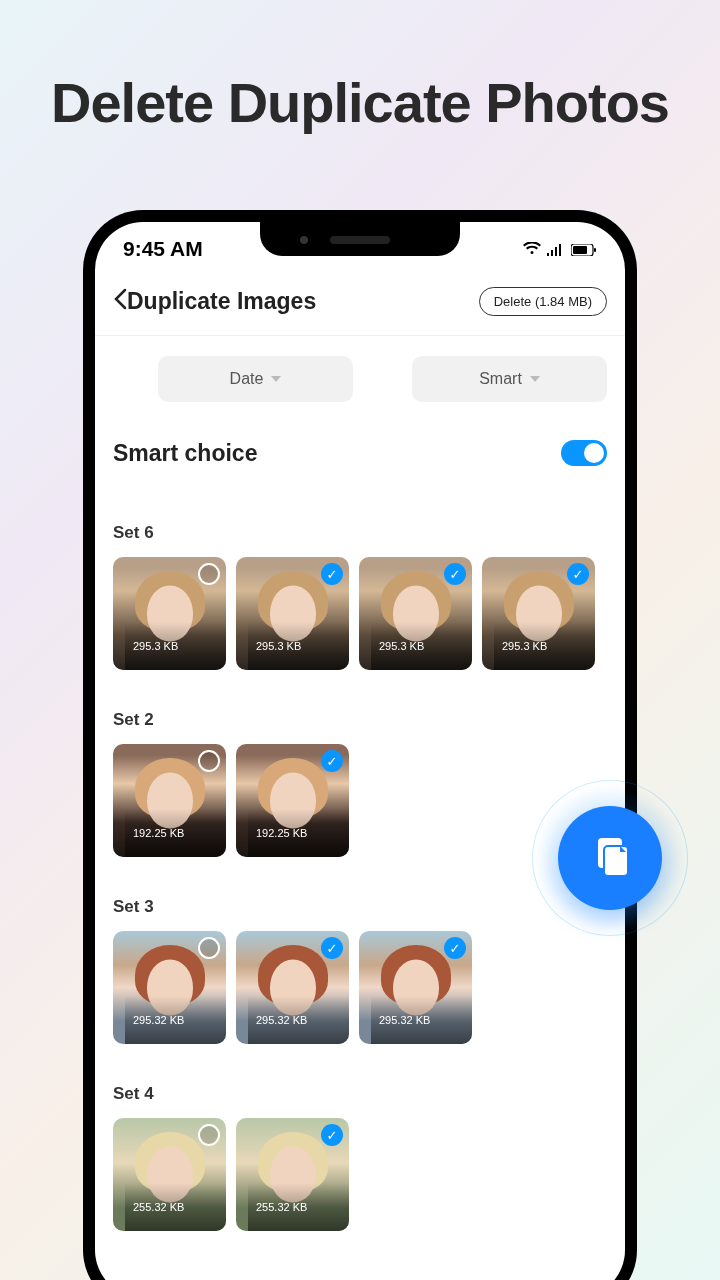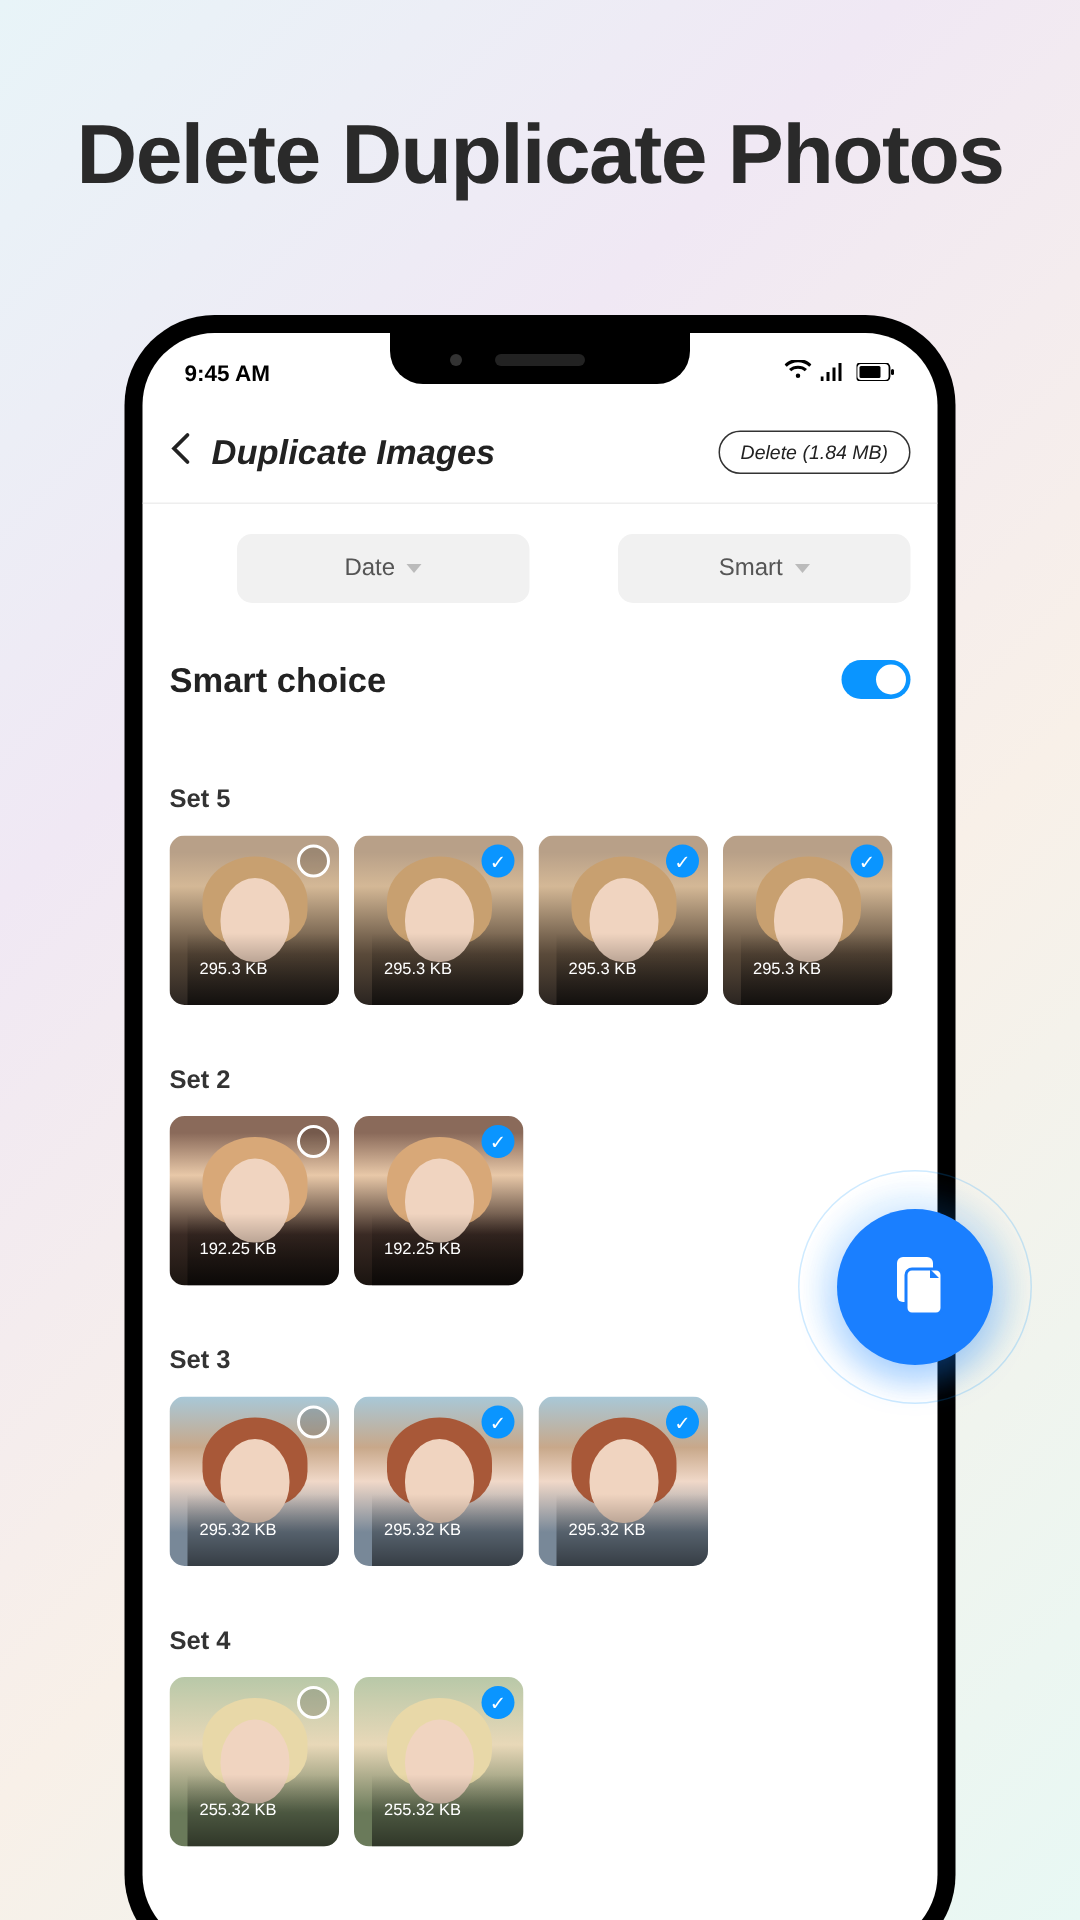--- a/index.html
+++ b/index.html
@@ -49,28 +49,27 @@
   .notch::before {
     content: ''; position: absolute; left: 40px; top: 14px;
     width: 8px; height: 8px; border-radius: 50%; background: #333;
   }
   .notch::after {
     content: ''; position: absolute; left: 70px; top: 14px;
     width: 60px; height: 8px; border-radius: 4px; background: #222;
   }
   .statusbar {
     display: flex; justify-content: space-between; align-items: center;
-    padding: 14px 28px 4px; height: 44px; font-size: 15px; font-weight: 600;
+    padding: 14px 28px 4px; height: 44px; font-size: 21px; font-weight: 600;
   }
   .status-icons { display: flex; gap: 6px; align-items: center; }
   .appbar {
-    display: flex; align-items: center; gap: 14px;
+    display: flex; align-items: center; 
     padding: 20px 18px 18px;
     border-bottom: 1px solid #eee;
-    font-style: italic;
   }
   .back { font-size: 26px; font-weight: 300; color: #222; }
   .title { font-size: 23px; font-weight: 700; color: #222; flex: 1; }
   .delete-btn {
     border: 1.5px solid #333; border-radius: 20px;
     padding: 6px 14px; font-size: 13px; color: #222; background: #fff;
   }
   .filters { display: flex; gap: 14px; padding: 20px 18px 10px; }
   .filter {
     flex: 1; background: #f1f1f1; border-radius: 10px;
@@ -209,21 +208,21 @@
 
     <div class="smart-row">
       <div class="smart-text">
         <div class="smart-title">Smart choice</div>
       </div>
       <div class="toggle"></div>
     </div>
 
     <div class="content">
 
-      <div class="set-label first">Set 5</div>
+      <div class="set-label first">Set 6</div>
       <div class="grid">
         <div class="thumb">
             <div class="thumb-bg p1"></div>
             <div class="hair h1"></div>
             <div class="face"></div>
             <div class="check unsel"></div>
             <div class="size-label">295.3 KB</div>
           </div>
         <div class="thumb">
             <div class="thumb-bg p1"></div>

